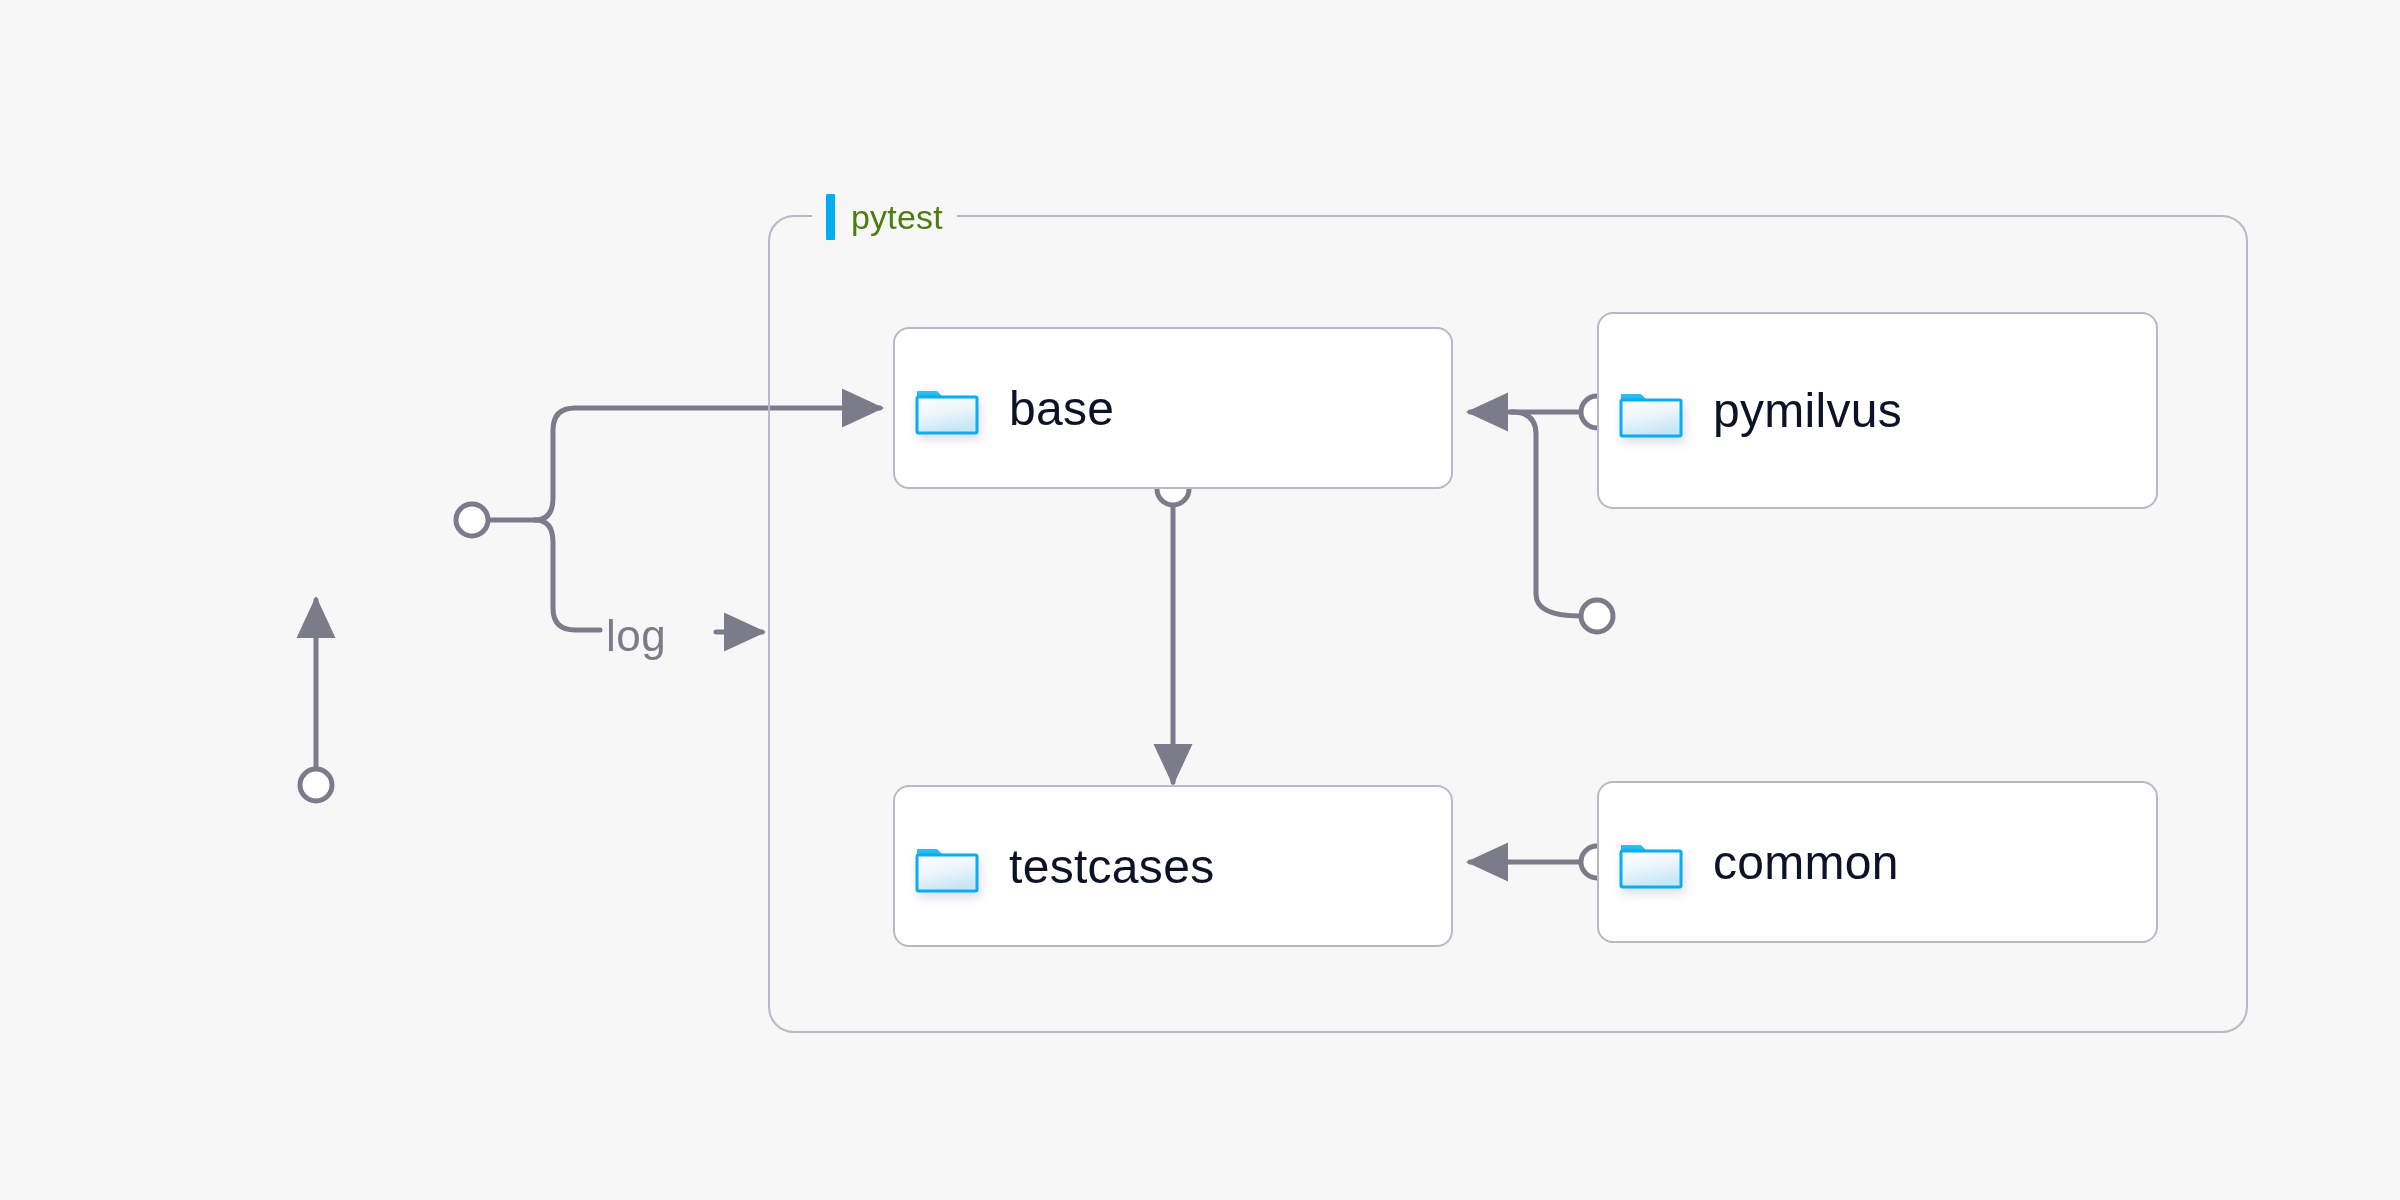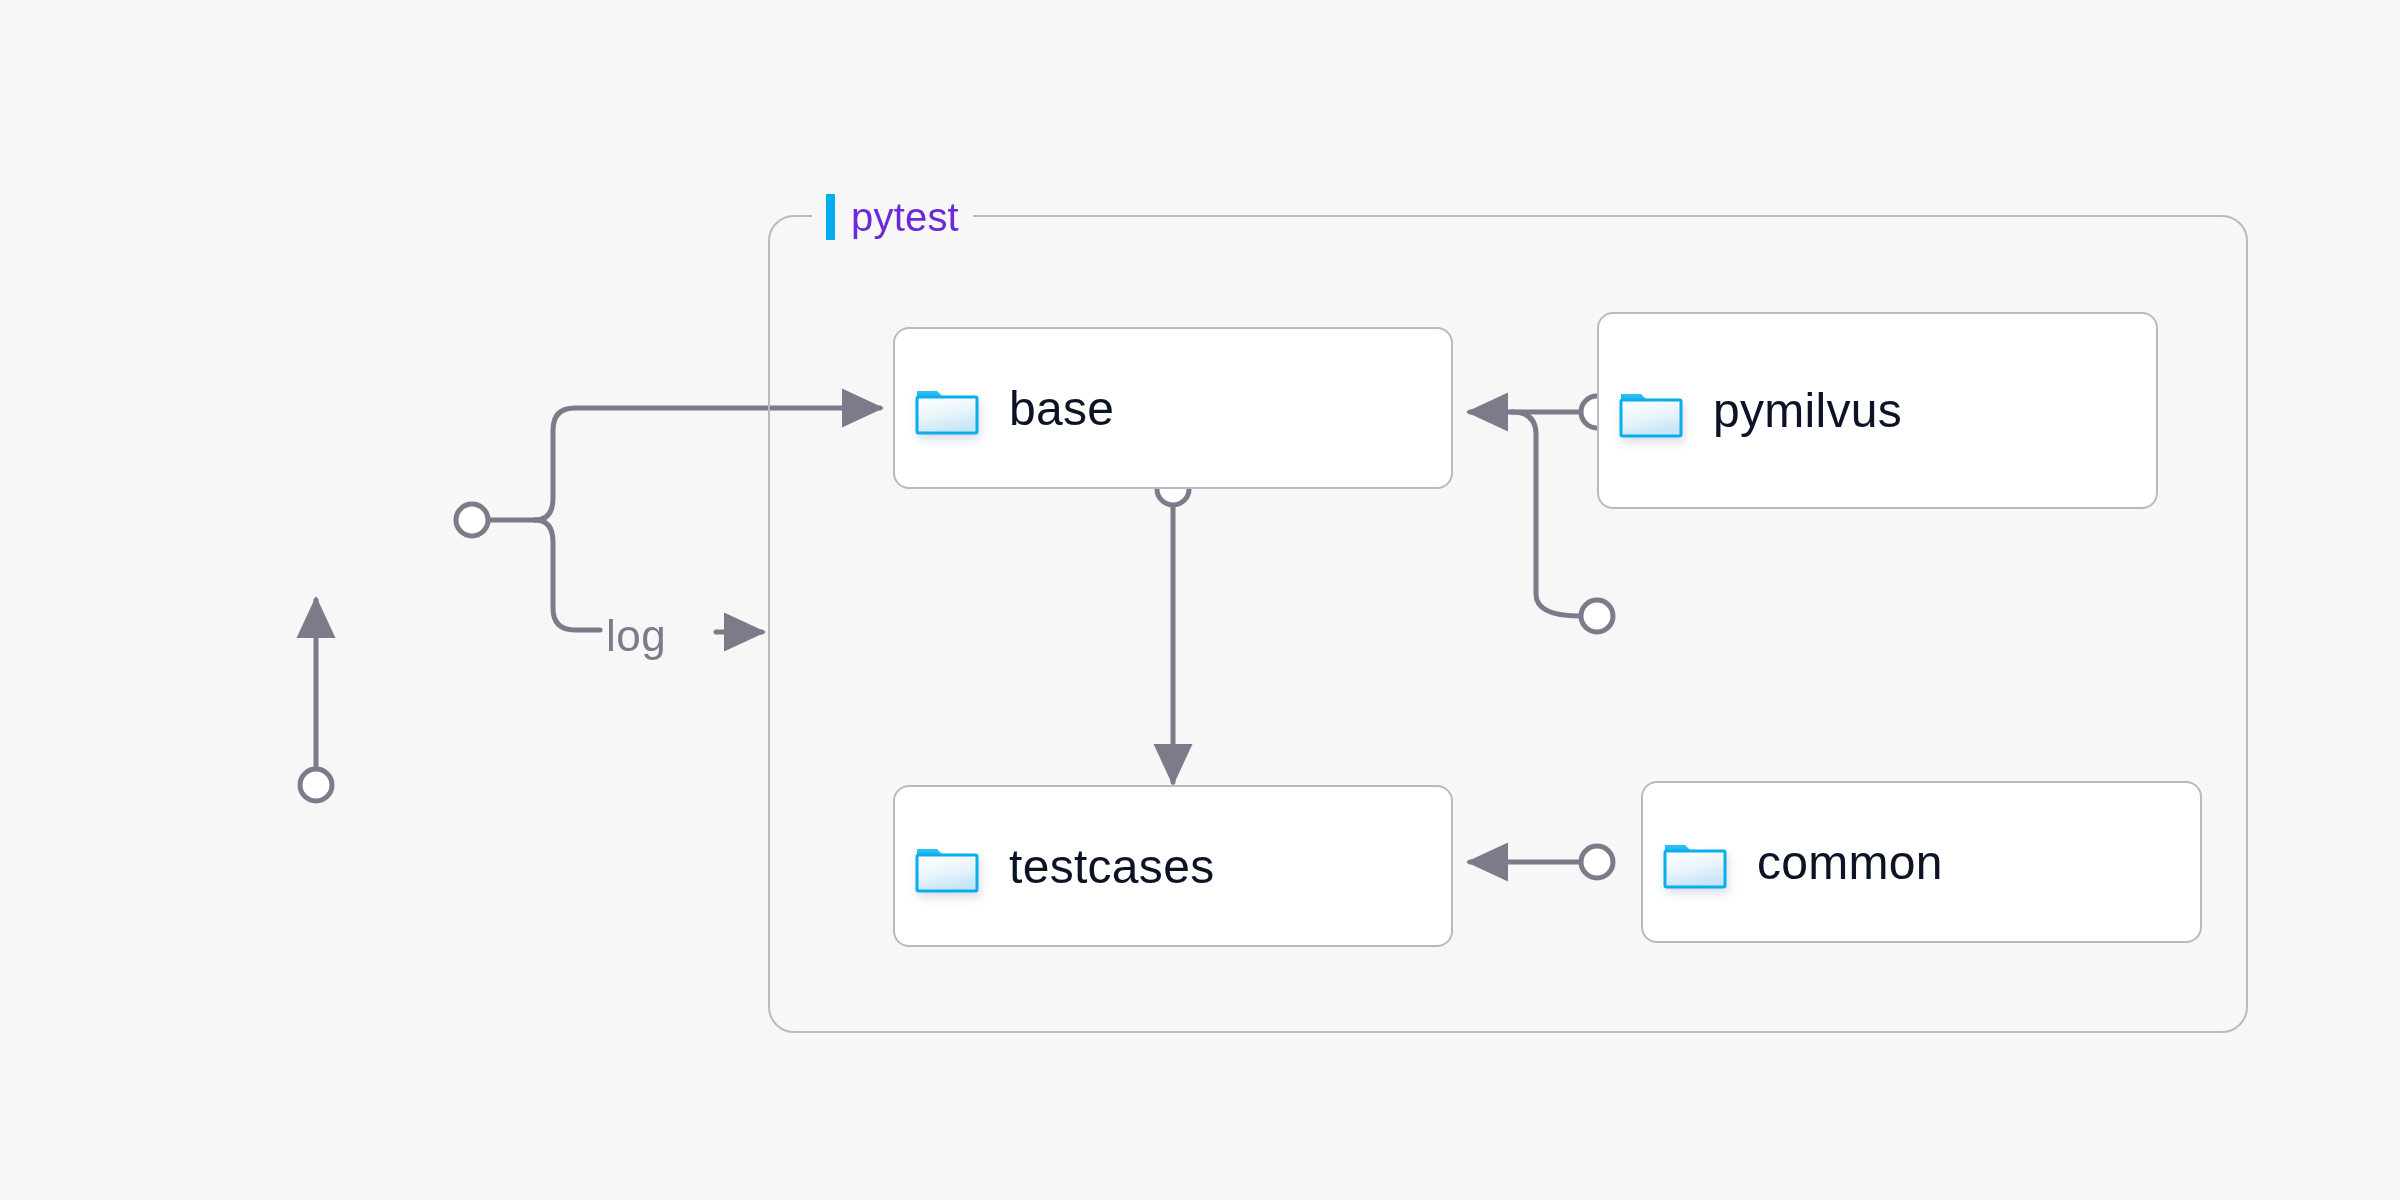--- a/index.html
+++ b/index.html
@@ -41,22 +41,22 @@
     height: 54px;
   }
   .group-label .bar {
     width: 9px;
     height: 46px;
     background: #00aeef;
     border-radius: 1px;
     flex: 0 0 auto;
   }
   .group-label .txt {
-    font-size: 40px;
-    color: #6d28d9;
+    font-size: 34px;
+    color: #4d7c0f;
     letter-spacing: 0.2px;
     white-space: nowrap;
   }
   
   .node {
     position: absolute;
     box-sizing: border-box;
     background: #ffffff;
     border: 2px solid #b9b8c6;
     border-radius: 16px;
@@ -171,21 +171,21 @@
     <span class="folder">
       <svg viewBox="0 0 64 54" width="64" height="54" xmlns="http://www.w3.org/2000/svg">
         <path d="M2,10 h20 l6,6 h34 v6 H2 z" fill="url(#folderTab)"></path>
         <rect x="2" y="16" width="60" height="36" rx="1.5" fill="url(#folderFace)" stroke="#0aaeee" stroke-width="3"></rect>
       </svg>
     </span>
     <span class="label">pymilvus</span>
   </div>
 
 
-  <div class="node" style="left:1597px; top:781px; width:561px; height:162px;margin-left:44px;">
+  <div class="node" style="left:1597px; top:781px; width:561px; height:162px;">
     <span class="folder">
       <svg viewBox="0 0 64 54" width="64" height="54" xmlns="http://www.w3.org/2000/svg">
         <path d="M2,10 h20 l6,6 h34 v6 H2 z" fill="url(#folderTab)"></path>
         <rect x="2" y="16" width="60" height="36" rx="1.5" fill="url(#folderFace)" stroke="#0aaeee" stroke-width="3"></rect>
       </svg>
     </span>
     <span class="label">common</span>
   </div>
 
   <div class="edge-label" style="left:606px; top:604px;">log</div>

